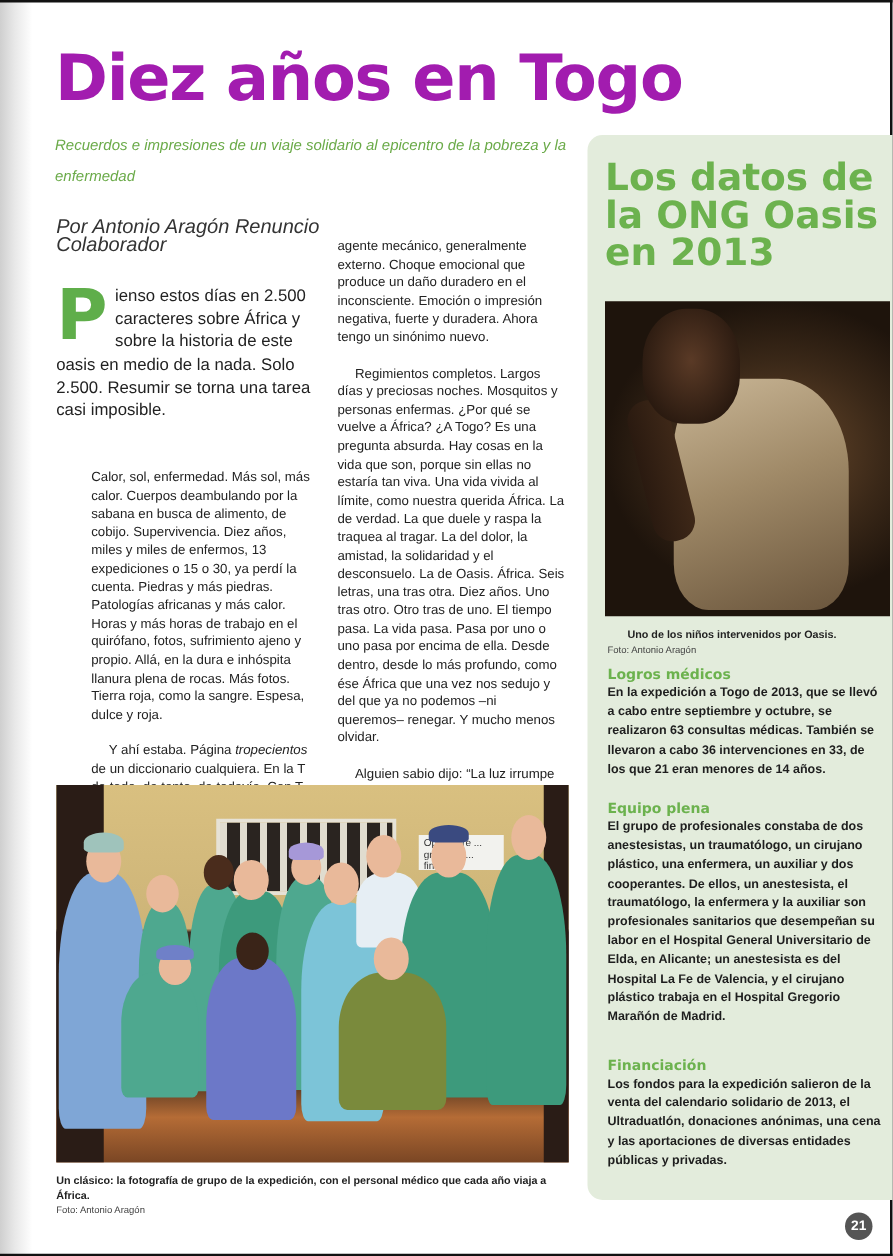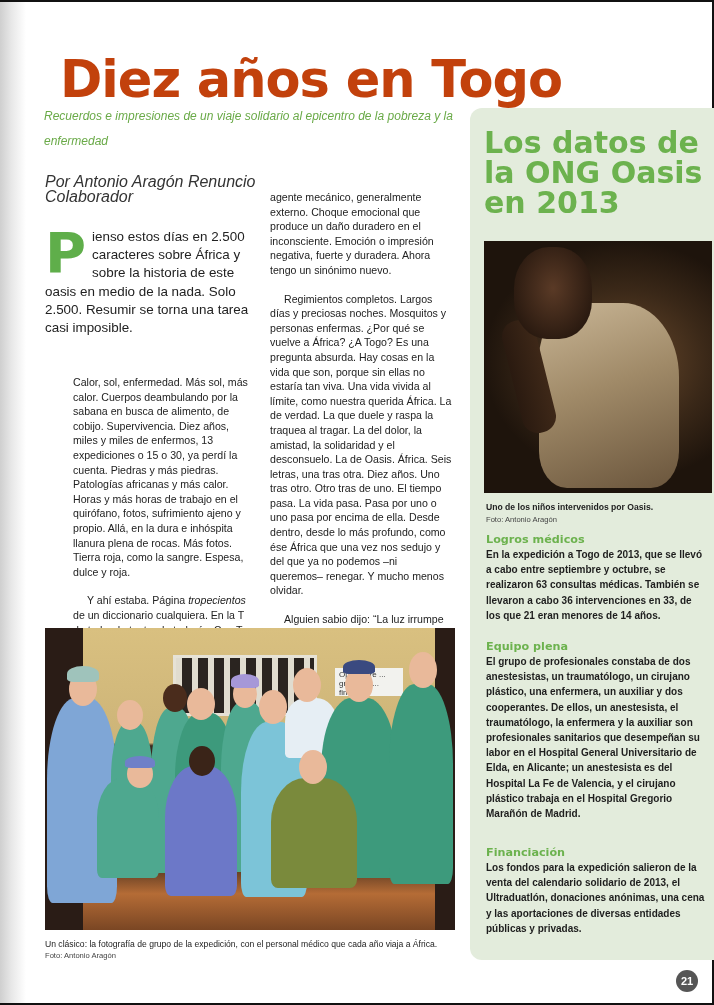--- a/index.html
+++ b/index.html
@@ -13,21 +13,21 @@
     position: absolute; left: 0; top: 0; width: 26px; height: 1005px;
     background: linear-gradient(to right, #cfcfcf 0%, #e8e8e8 45%, #ffffff 100%);
   }
   .frame-top { position: absolute; left: 0; top: 0; width: 714px; height: 2px; background: #111; }
   .frame-right { position: absolute; right: 0; top: 0; width: 2px; height: 1005px; background: #111; }
   .frame-bottom { position: absolute; left: 0; bottom: 0; width: 714px; height: 2px; background: #111; }
 
   .title {
     position: absolute; left: 44px; top: 38px;
     font-family: "DejaVu Sans", sans-serif; font-weight: bold;
-    font-size: 51px; letter-spacing: -1px; color: #c2410c; margin: 16px; line-height: 1;
+    font-size: 51px; letter-spacing: -1px; color: #a21caf; margin: 0; line-height: 1;
   }
   .subtitle {
     position: absolute; left: 44px; top: 104px; width: 420px;
     font-style: italic; font-size: 12px; line-height: 25px; color: #6aaa48; margin: 0;
   }
   .byline {
     position: absolute; left: 45px; top: 174px;
     font-style: italic; font-size: 16px; line-height: 15px; color: #333;
   }
   .col {
@@ -76,21 +76,21 @@
   }
   .child-photo .arm {
     position: absolute; left: 28px; top: 78px; width: 34px; height: 115px;
     background: linear-gradient(to right, #2a1a10, #3e2818);
     border-radius: 16px; transform: rotate(-14deg);
   }
   .side-caption {
     position: absolute; left: 486px; top: 502px; width: 225px;
     font-size: 8.6px; line-height: 11.5px;
   }
-  .side-caption .cap-bold { font-weight: bold; color: #222; display: block; }
+  .side-caption .cap-bold { font-weight: bold; color: #222; display: block; margin-left: 16px; }
   .side-caption .cap-credit { color: #444; font-size: 7.6px; display: block; }
   .side-section { position: absolute; left: 486px; width: 222px; }
   .side-section h3 {
     margin: 0; font-family: "DejaVu Sans", sans-serif; font-weight: bold;
     font-size: 11.2px; line-height: 14px; color: #6cb24e;
   }
   .side-section p {
     margin: 0; font-weight: bold; font-size: 10px; line-height: 15.2px; color: #1e1e1e;
   }
   .sec1 { top: 533px; }
@@ -113,21 +113,21 @@
     position: absolute; left: 290px; top: 40px; width: 68px; height: 28px;
     background: #f2f2ee; font-size: 8px; line-height: 9px; color: #333; padding: 2px 4px; box-sizing: border-box;
   }
   .person { position: absolute; border-radius: 40% 40% 8% 8%; }
   .face { position: absolute; border-radius: 50%; background: #e9b99a; }
   .cap { position: absolute; border-radius: 50% 50% 20% 20%; }
 
   .main-caption {
     position: absolute; left: 45px; top: 938px; width: 420px; font-size: 8.6px; line-height: 12px;
   }
-  .main-caption .cap-bold { font-weight: normal; color: #222; display: block; }
+  .main-caption .cap-bold { font-weight: bold; color: #222; display: block; }
   .main-caption .cap-credit { color: #444; font-size: 7.6px; display: block; }
 
   .page-number {
     position: absolute; left: 676px; top: 970px; width: 22px; height: 22px; border-radius: 50%;
     background: #555; color: #fff; font-weight: bold; font-size: 11px; line-height: 22px; text-align: center;
   }
 </style>
 </head>
 <body>
 

